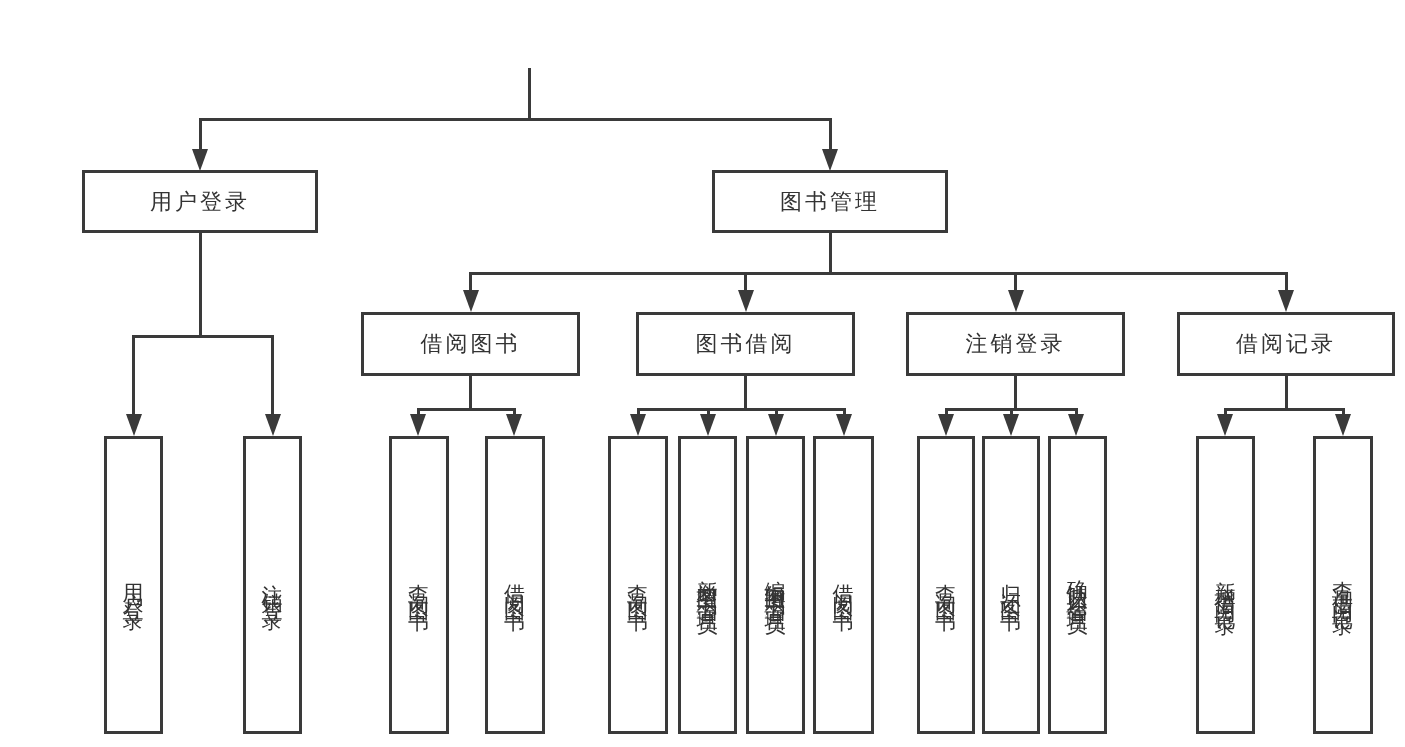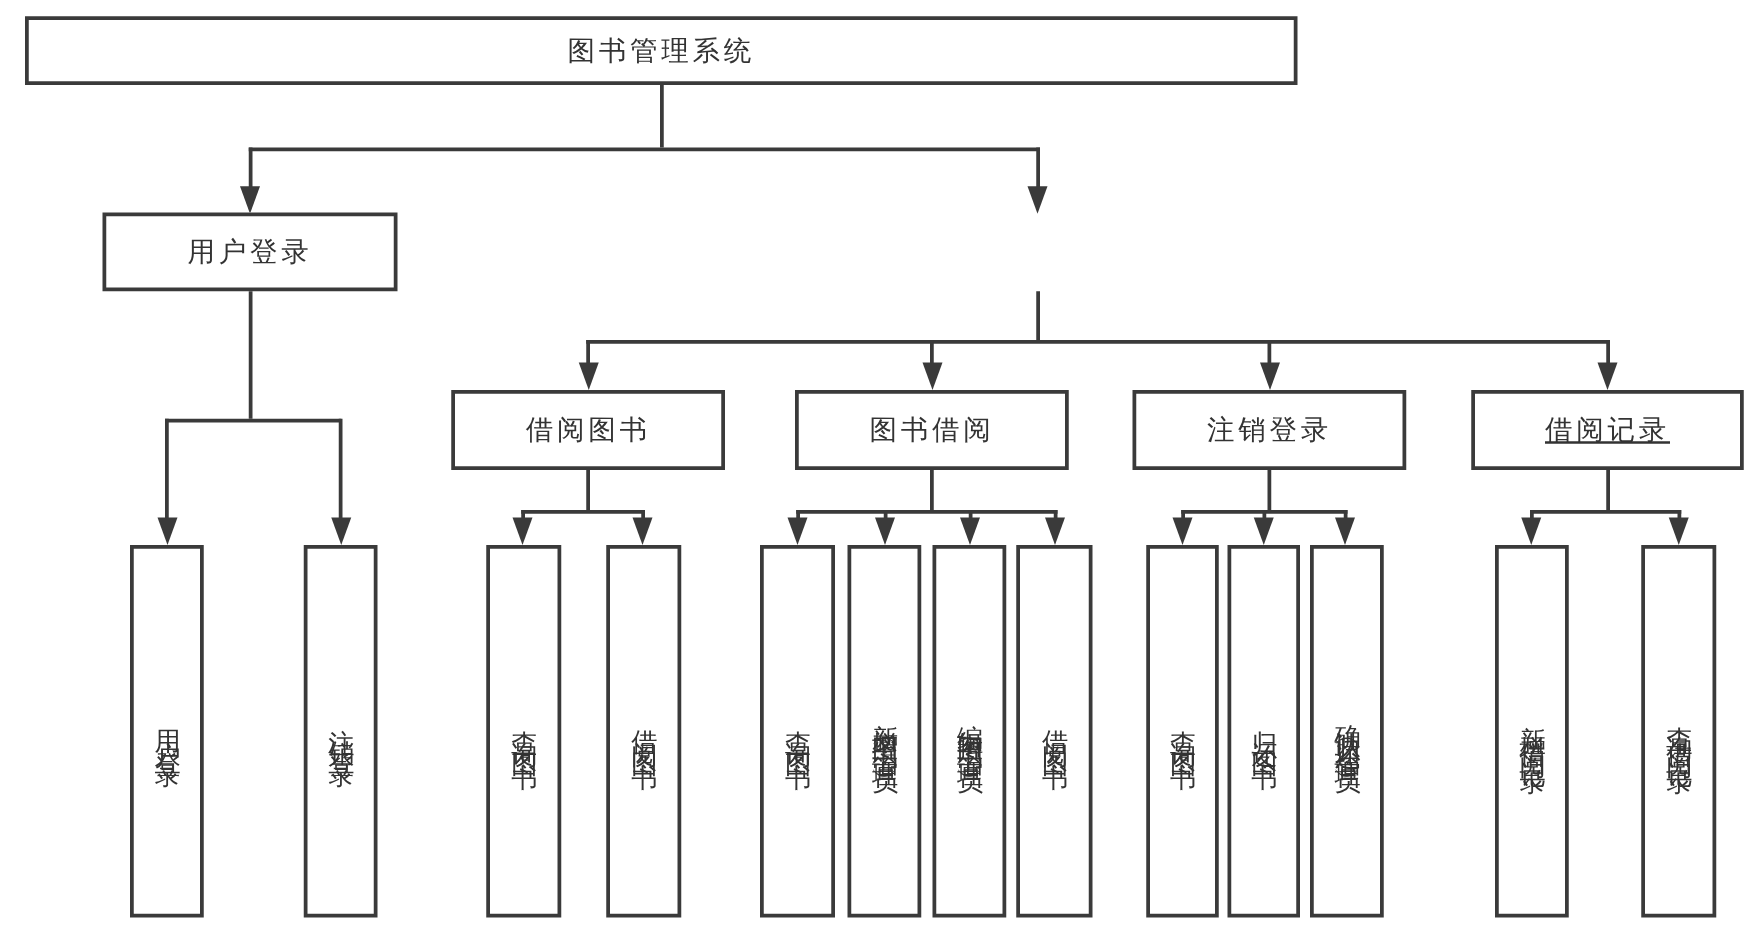--- a/index.html
+++ b/index.html
@@ -60,33 +60,33 @@
     text-shadow:1px 1px 0 #f0f0f0;
     z-index:9;
     white-space:nowrap;
   }
 </style>
 </head>
 <body>
 
 <div id="stage">
 
-  <div class="box" style="left:20px;top:13px;width:1018px;height:55px;">
-    <span>图书管理系统</span>
-  </div>
 
   <div class="vline" style="left:527.5px;top:68px;height:50px;"></div>
   <div class="hline" style="left:198.5px;top:118px;width:633px;"></div>
   <div class="vline" style="left:198.5px;top:118px;height:34px;"></div>
   <div class="arrow" style="left:192px;top:149px;"></div>
   <div class="vline" style="left:828.5px;top:118px;height:34px;"></div>
   <div class="arrow" style="left:822px;top:149px;"></div>
 
   <div class="box" style="left:82px;top:170px;width:236px;height:63px;">
     <span>用户登录</span>
+  </div>
+  <div class="box" style="left:712px;top:170px;width:236px;height:63px;">
+    <span>图书管理</span>
   </div>
 
   <div class="vline" style="left:198.5px;top:233px;height:102px;"></div>
   <div class="hline" style="left:132px;top:335px;width:141px;"></div>
   <div class="vline" style="left:132px;top:335px;height:81px;"></div>
   <div class="arrow" style="left:125.5px;top:414px;"></div>
   <div class="vline" style="left:271px;top:335px;height:81px;"></div>
   <div class="arrow" style="left:264.5px;top:414px;"></div>
 
   <div class="vline" style="left:828.5px;top:233px;height:39px;"></div>
@@ -102,21 +102,21 @@
 
   <div class="box" style="left:361px;top:312px;width:219px;height:64px;">
     <span>借阅图书</span>
   </div>
   <div class="box" style="left:636px;top:312px;width:219px;height:64px;">
     <span>图书借阅</span>
   </div>
   <div class="box" style="left:906px;top:312px;width:219px;height:64px;">
     <span>注销登录</span>
   </div>
-  <div class="box" style="left:1177px;top:312px;width:218px;height:64px;text-decoration:underline;">
+  <div class="box" style="left:1177px;top:312px;width:218px;height:64px;">
     <span>借阅记录</span>
   </div>
 
   <div class="vline" style="left:469px;top:376px;height:32px;"></div>
   <div class="hline" style="left:416.5px;top:408px;width:99px;"></div>
   <div class="vline" style="left:416.5px;top:408px;height:10px;"></div>
   <div class="arrow" style="left:410px;top:414px;"></div>
   <div class="vline" style="left:512.5px;top:408px;height:10px;"></div>
   <div class="arrow" style="left:506px;top:414px;"></div>
 

